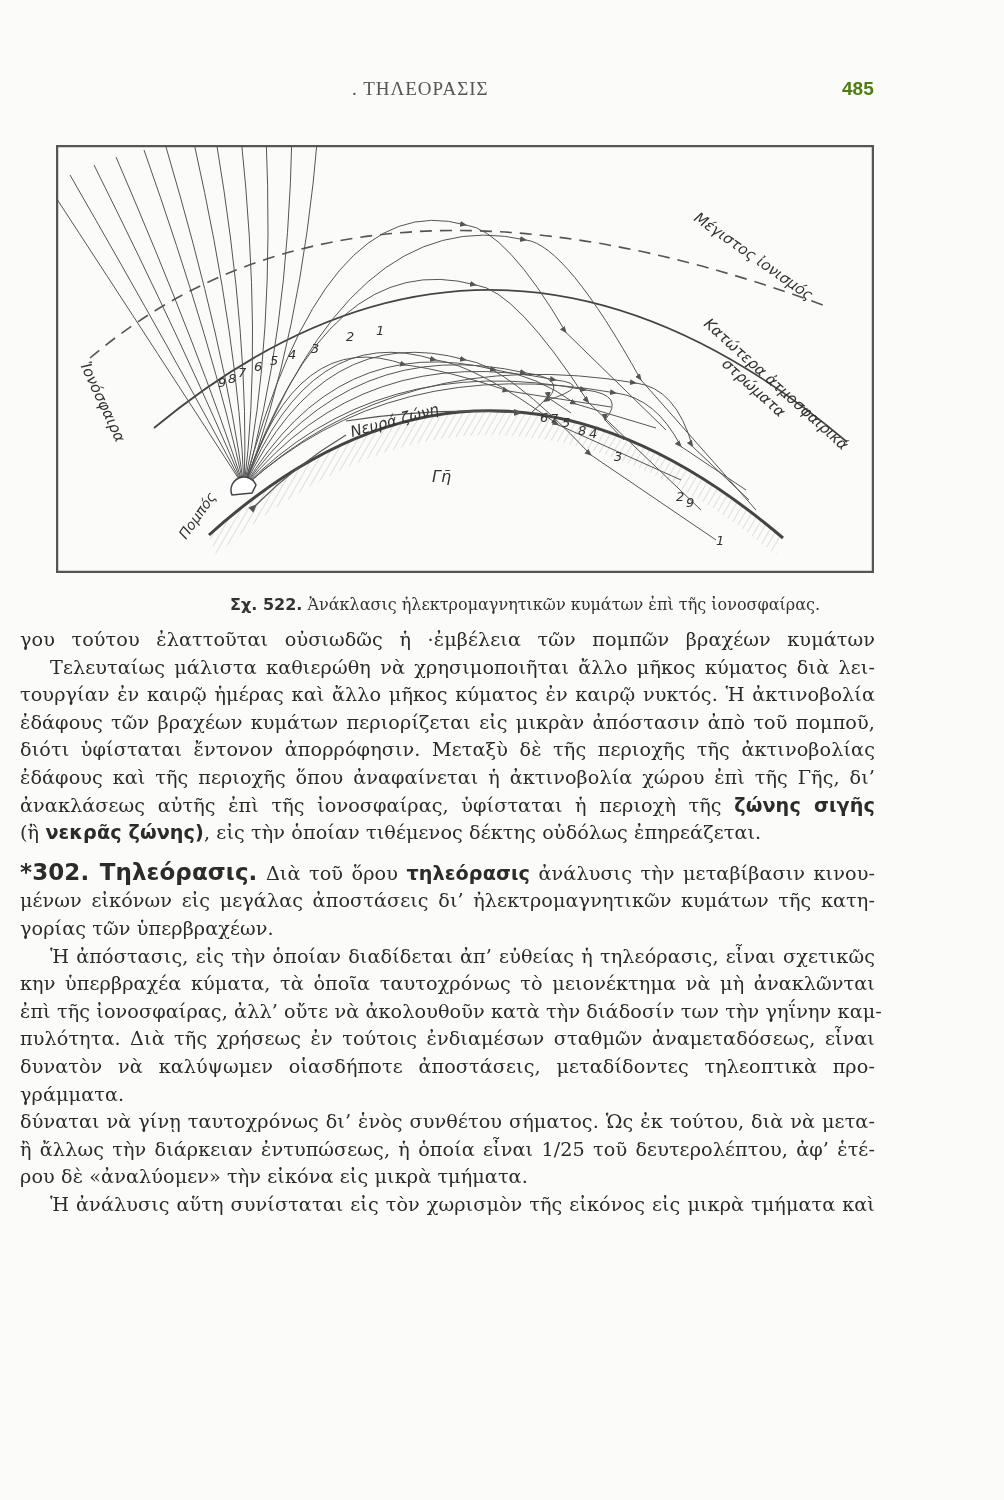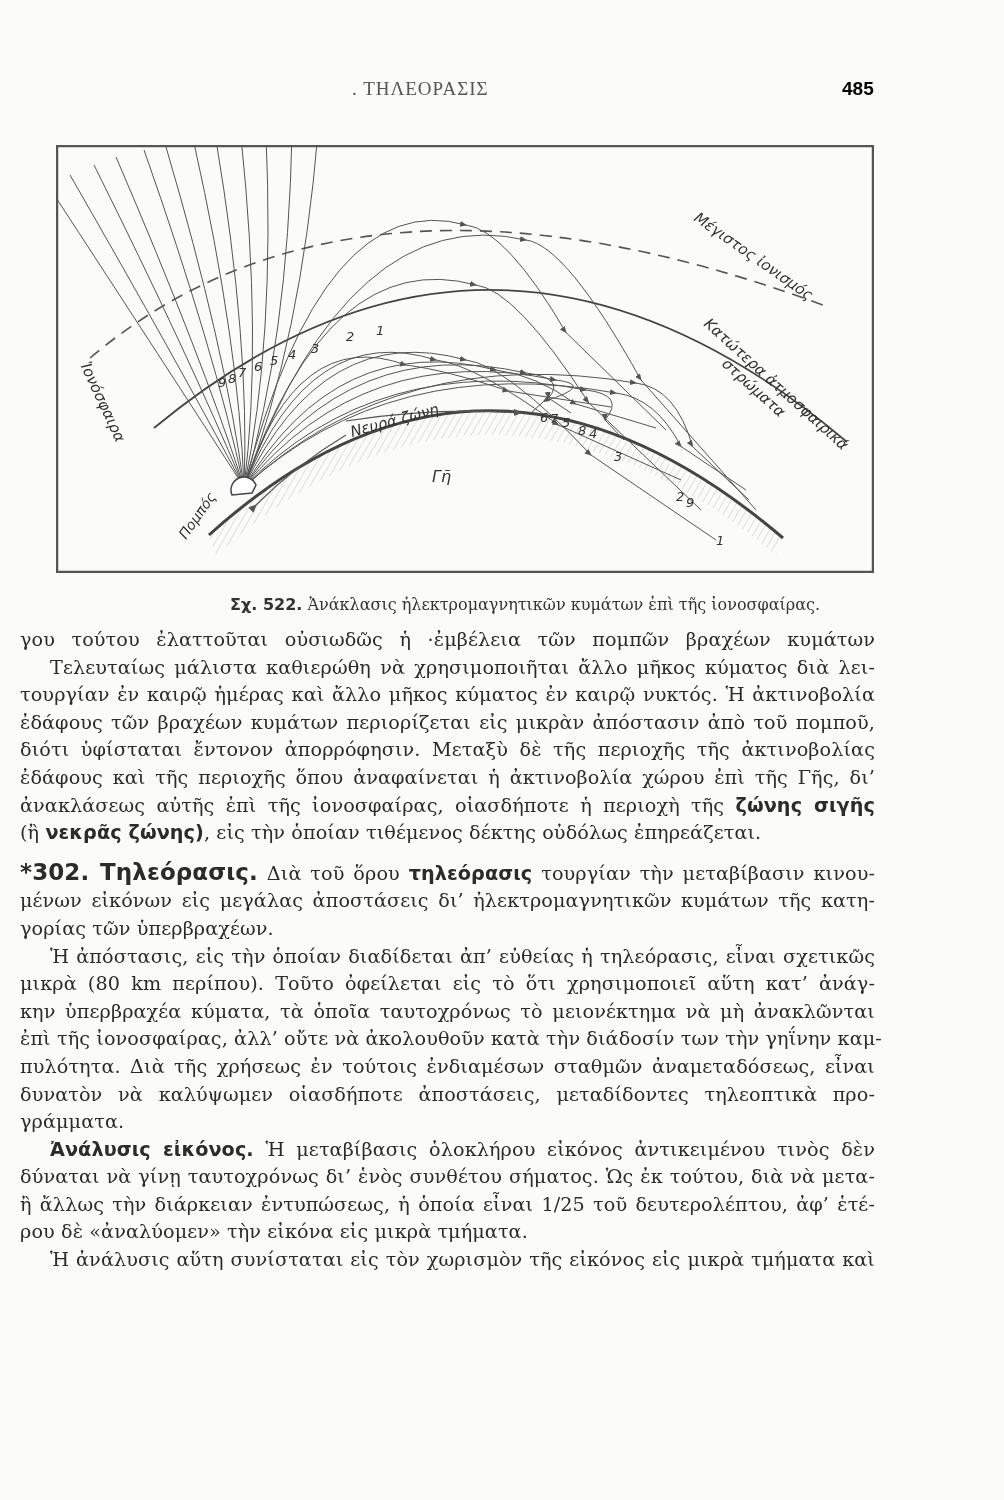--- a/index.html
+++ b/index.html
@@ -1,19 +1,19 @@
 <!DOCTYPE html>
 <html><head>
 <meta charset="utf-8">
 <style>
   html,body{margin:0;padding:0;background:#fbfbf9;}
   body{width:1004px;height:1500px;position:relative;overflow:hidden;font-family:"DejaVu Serif","Liberation Serif",serif;color:#2b2b2b;}
   .running-head{position:absolute;top:78px;left:4px;width:1004px;height:30px;}
   .running-title{position:absolute;left:348px;top:0;font-family:"Liberation Serif",serif;font-size:19px;letter-spacing:1px;color:#555;}
-  .page-num{position:absolute;left:838px;top:0;font-family:"Liberation Sans",sans-serif;font-size:19px;font-weight:bold;color:#000000;}
+  .page-num{position:absolute;left:838px;top:0;font-family:"Liberation Sans",sans-serif;font-size:19px;font-weight:bold;color:#4d7c0f;}
   #figure{position:absolute;left:56px;top:145px;}
   .caption{position:absolute;top:595px;left:230px;font-size:16px;color:#333;}
   .caption .num{font-family:"DejaVu Sans",sans-serif;font-weight:bold;font-size:16px;margin-top:44px;}
   .body-text{position:absolute;left:20px;width:855px;top:626px;font-size:19.2px;line-height:27.6px;font-family:"DejaVu Serif",serif;letter-spacing:0.1px;}
   .line{display:block;white-space:nowrap;text-align:justify;text-align-last:justify;}
   .line.last{text-align-last:left;}
   .indent{padding-left:30px;}
   .bold{font-family:"DejaVu Sans",sans-serif;font-weight:bold;}
   .sect-head{font-family:"DejaVu Sans",sans-serif;font-weight:bold;font-size:23px;}
   .gap{height:12px;display:block;}
@@ -111,31 +111,29 @@
   <span class="num">Σχ. 522.</span><span> Ἀνάκλασις ἠλεκτρομαγνητικῶν κυμάτων ἐπὶ τῆς ἰονοσφαίρας.</span>
 </div>
 
 <div class="body-text">
   <span class="line">γου τούτου ἐλαττοῦται οὐσιωδῶς ἡ ·ἐμβέλεια τῶν πομπῶν βραχέων κυμάτων</span>
   <span class="line indent">Τελευταίως μάλιστα καθιερώθη νὰ χρησιμοποιῆται ἄλλο μῆκος κύματος διὰ λει-</span>
   <span class="line">τουργίαν ἐν καιρῷ ἡμέρας καὶ ἄλλο μῆκος κύματος ἐν καιρῷ νυκτός. Ἡ ἀκτινοβολία</span>
   <span class="line">ἐδάφους τῶν βραχέων κυμάτων περιορίζεται εἰς μικρὰν ἀπόστασιν ἀπὸ τοῦ πομποῦ,</span>
   <span class="line">διότι ὑφίσταται ἔντονον ἀπορρόφησιν. Μεταξὺ δὲ τῆς περιοχῆς τῆς ἀκτινοβολίας</span>
   <span class="line">ἐδάφους καὶ τῆς περιοχῆς ὅπου ἀναφαίνεται ἡ ἀκτινοβολία χώρου ἐπὶ τῆς Γῆς, δι’</span>
-  <span class="line"><span>ἀνακλάσεως αὐτῆς ἐπὶ τῆς ἰονοσφαίρας, οἱασδήποτε ἡ περιοχὴ τῆς </span><span class="bold">ζώνης σιγῆς</span></span>
+  <span class="line"><span>ἀνακλάσεως αὐτῆς ἐπὶ τῆς ἰονοσφαίρας, ὑφίσταται ἡ περιοχὴ τῆς </span><span class="bold">ζώνης σιγῆς</span></span>
   <span class="line last"><span>(ἢ </span><span class="bold">νεκρᾶς ζώνης)</span><span>, εἰς τὴν ὁποίαν τιθέμενος δέκτης οὐδόλως ἐπηρεάζεται.</span></span>
   <span class="gap"></span>
-  <span class="line"><span class="sect-head">*302.</span><span class="sect-head"> Τηλεόρασις.</span><span> Διὰ τοῦ ὅρου </span><span class="bold">τηλεόρασις</span><span> τουργίαν τὴν μεταβίβασιν κινου-</span></span>
+  <span class="line"><span class="sect-head">*302.</span><span class="sect-head"> Τηλεόρασις.</span><span> Διὰ τοῦ ὅρου </span><span class="bold">τηλεόρασις</span><span> ἀνάλυσις τὴν μεταβίβασιν κινου-</span></span>
   <span class="line">μένων εἰκόνων εἰς μεγάλας ἀποστάσεις δι’ ἠλεκτρομαγνητικῶν κυμάτων τῆς κατη-</span>
   <span class="line last">γορίας τῶν ὑπερβραχέων.</span>
   <span class="line indent">Ἡ ἀπόστασις, εἰς τὴν ὁποίαν διαδίδεται ἀπ’ εὐθείας ἡ τηλεόρασις, εἶναι σχετικῶς</span>
-  <span class="line">μικρὰ (80 km περίπου). Τοῦτο ὀφείλεται εἰς τὸ ὅτι χρησιμοποιεῖ αὕτη κατ’ ἀνάγ-</span>
   <span class="line">κην ὑπερβραχέα κύματα, τὰ ὁποῖα ταυτοχρόνως τὸ μειονέκτημα νὰ μὴ ἀνακλῶνται</span>
   <span class="line">ἐπὶ τῆς ἰονοσφαίρας, ἀλλ’ οὔτε νὰ ἀκολουθοῦν κατὰ τὴν διάδοσίν των τὴν γηΐνην καμ-</span>
   <span class="line">πυλότητα. Διὰ τῆς χρήσεως ἐν τούτοις ἐνδιαμέσων σταθμῶν ἀναμεταδόσεως, εἶναι</span>
   <span class="line">δυνατὸν νὰ καλύψωμεν οἱασδήποτε ἀποστάσεις, μεταδίδοντες τηλεοπτικὰ προ-</span>
   <span class="line last">γράμματα.</span>
-  <span class="line indent"><span class="bold">Ἀνάλυσις εἰκόνος.</span><span> Ἡ μεταβίβασις ὁλοκλήρου εἰκόνος ἀντικειμένου τινὸς δὲν</span></span>
   <span class="line">δύναται νὰ γίνῃ ταυτοχρόνως δι’ ἑνὸς συνθέτου σήματος. Ὡς ἐκ τούτου, διὰ νὰ μετα-</span>
   <span class="line">ἢ ἄλλως τὴν διάρκειαν ἐντυπώσεως, ἡ ὁποία εἶναι 1/25 τοῦ δευτερολέπτου, ἀφ’ ἑτέ-</span>
   <span class="line last">ρου δὲ «ἀναλύομεν» τὴν εἰκόνα εἰς μικρὰ τμήματα.</span>
   <span class="line indent">Ἡ ἀνάλυσις αὕτη συνίσταται εἰς τὸν χωρισμὸν τῆς εἰκόνος εἰς μικρὰ τμήματα καὶ</span>
 </div>
 
 </body></html>

